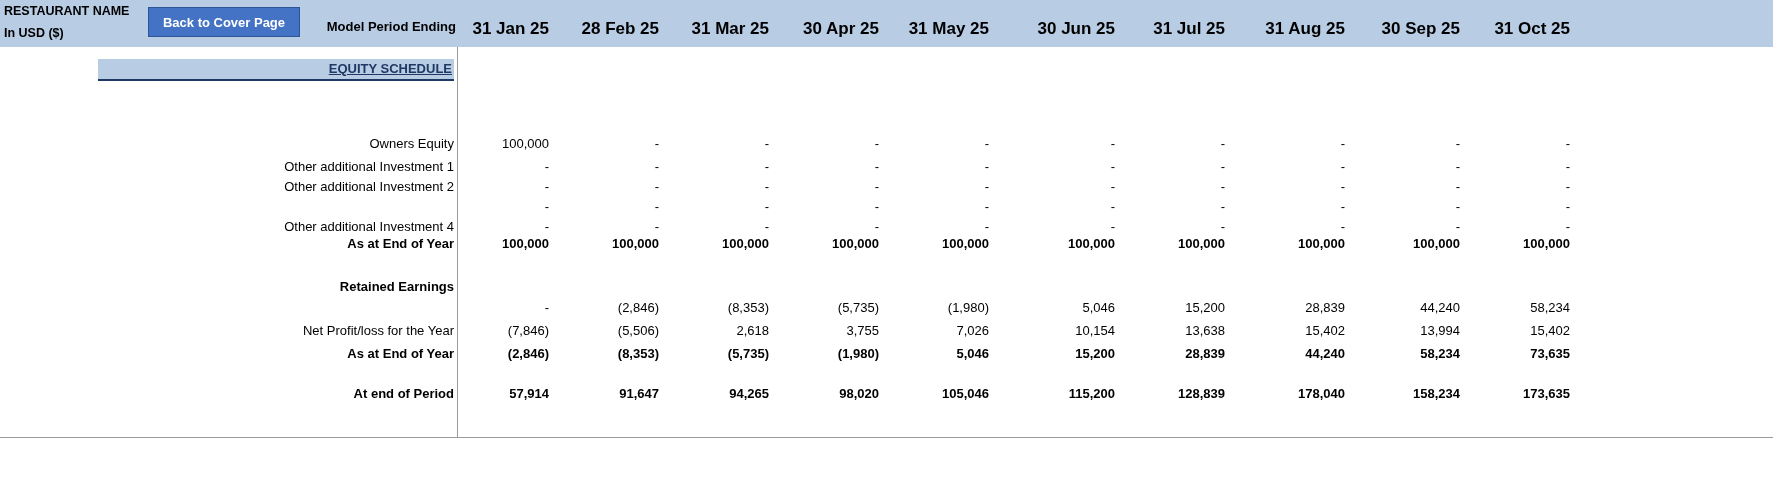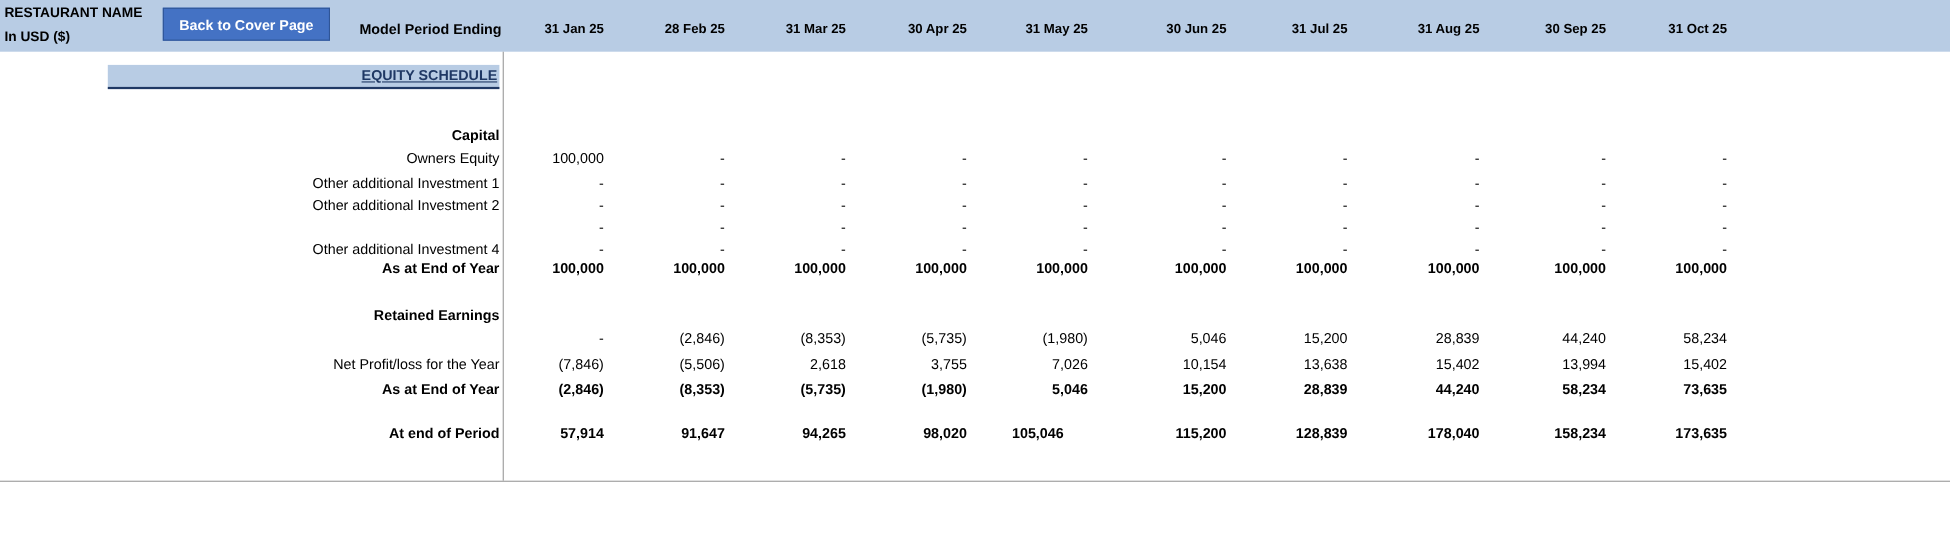--- a/index.html
+++ b/index.html
@@ -72,21 +72,21 @@
     font-size: 13px;
   }
 
   
   .col {
     position: absolute;
     top: 19px;
     width: 110px;
     text-align: right;
     font-weight: bold;
-    font-size: 12px;
+    font-size: 17px;
   }
 
   
   .title-bar {
     position: absolute;
     left: 98px;
     top: 59px;
     width: 356px;
     height: 22px;
     background: #b8cce4;
@@ -173,23 +173,20 @@
   <div class="col" style="left:1350px">30 Sep 25</div>
   <div class="col" style="left:1460px">31 Oct 25</div>
 
   <div class="title-bar">
     <span>EQUITY SCHEDULE</span>
   </div>
 
   <div class="v-divider"></div>
   <div class="h-bottom"></div>
 
-  <div class="row bold" style="top:113px">
-    <div class="row-label">Capital</div>
-  </div>
 
   <div class="row" style="top:134px">
     <div class="row-label">Owners Equity</div>
     <div class="cell" style="left:439px">100,000</div>
     <div class="cell" style="left:549px">-</div>
     <div class="cell" style="left:659px">-</div>
     <div class="cell" style="left:769px">-</div>
     <div class="cell" style="left:879px">-</div>
     <div class="cell" style="left:1005px">-</div>
     <div class="cell" style="left:1115px">-</div>
@@ -311,21 +308,21 @@
     <div class="cell" style="left:1350px">58,234</div>
     <div class="cell" style="left:1460px">73,635</div>
   </div>
 
   <div class="row bold" style="top:384px">
     <div class="row-label">At end of Period</div>
     <div class="cell" style="left:439px">57,914</div>
     <div class="cell" style="left:549px">91,647</div>
     <div class="cell" style="left:659px">94,265</div>
     <div class="cell" style="left:769px">98,020</div>
-    <div class="cell" style="left:857px">105,046</div>
+    <div class="cell" style="left:879px">105,046</div>
     <div class="cell" style="left:1005px">115,200</div>
     <div class="cell" style="left:1115px">128,839</div>
     <div class="cell" style="left:1235px">178,040</div>
     <div class="cell" style="left:1350px">158,234</div>
     <div class="cell" style="left:1460px">173,635</div>
   </div>
 
 </div>
 
 </body></html>

